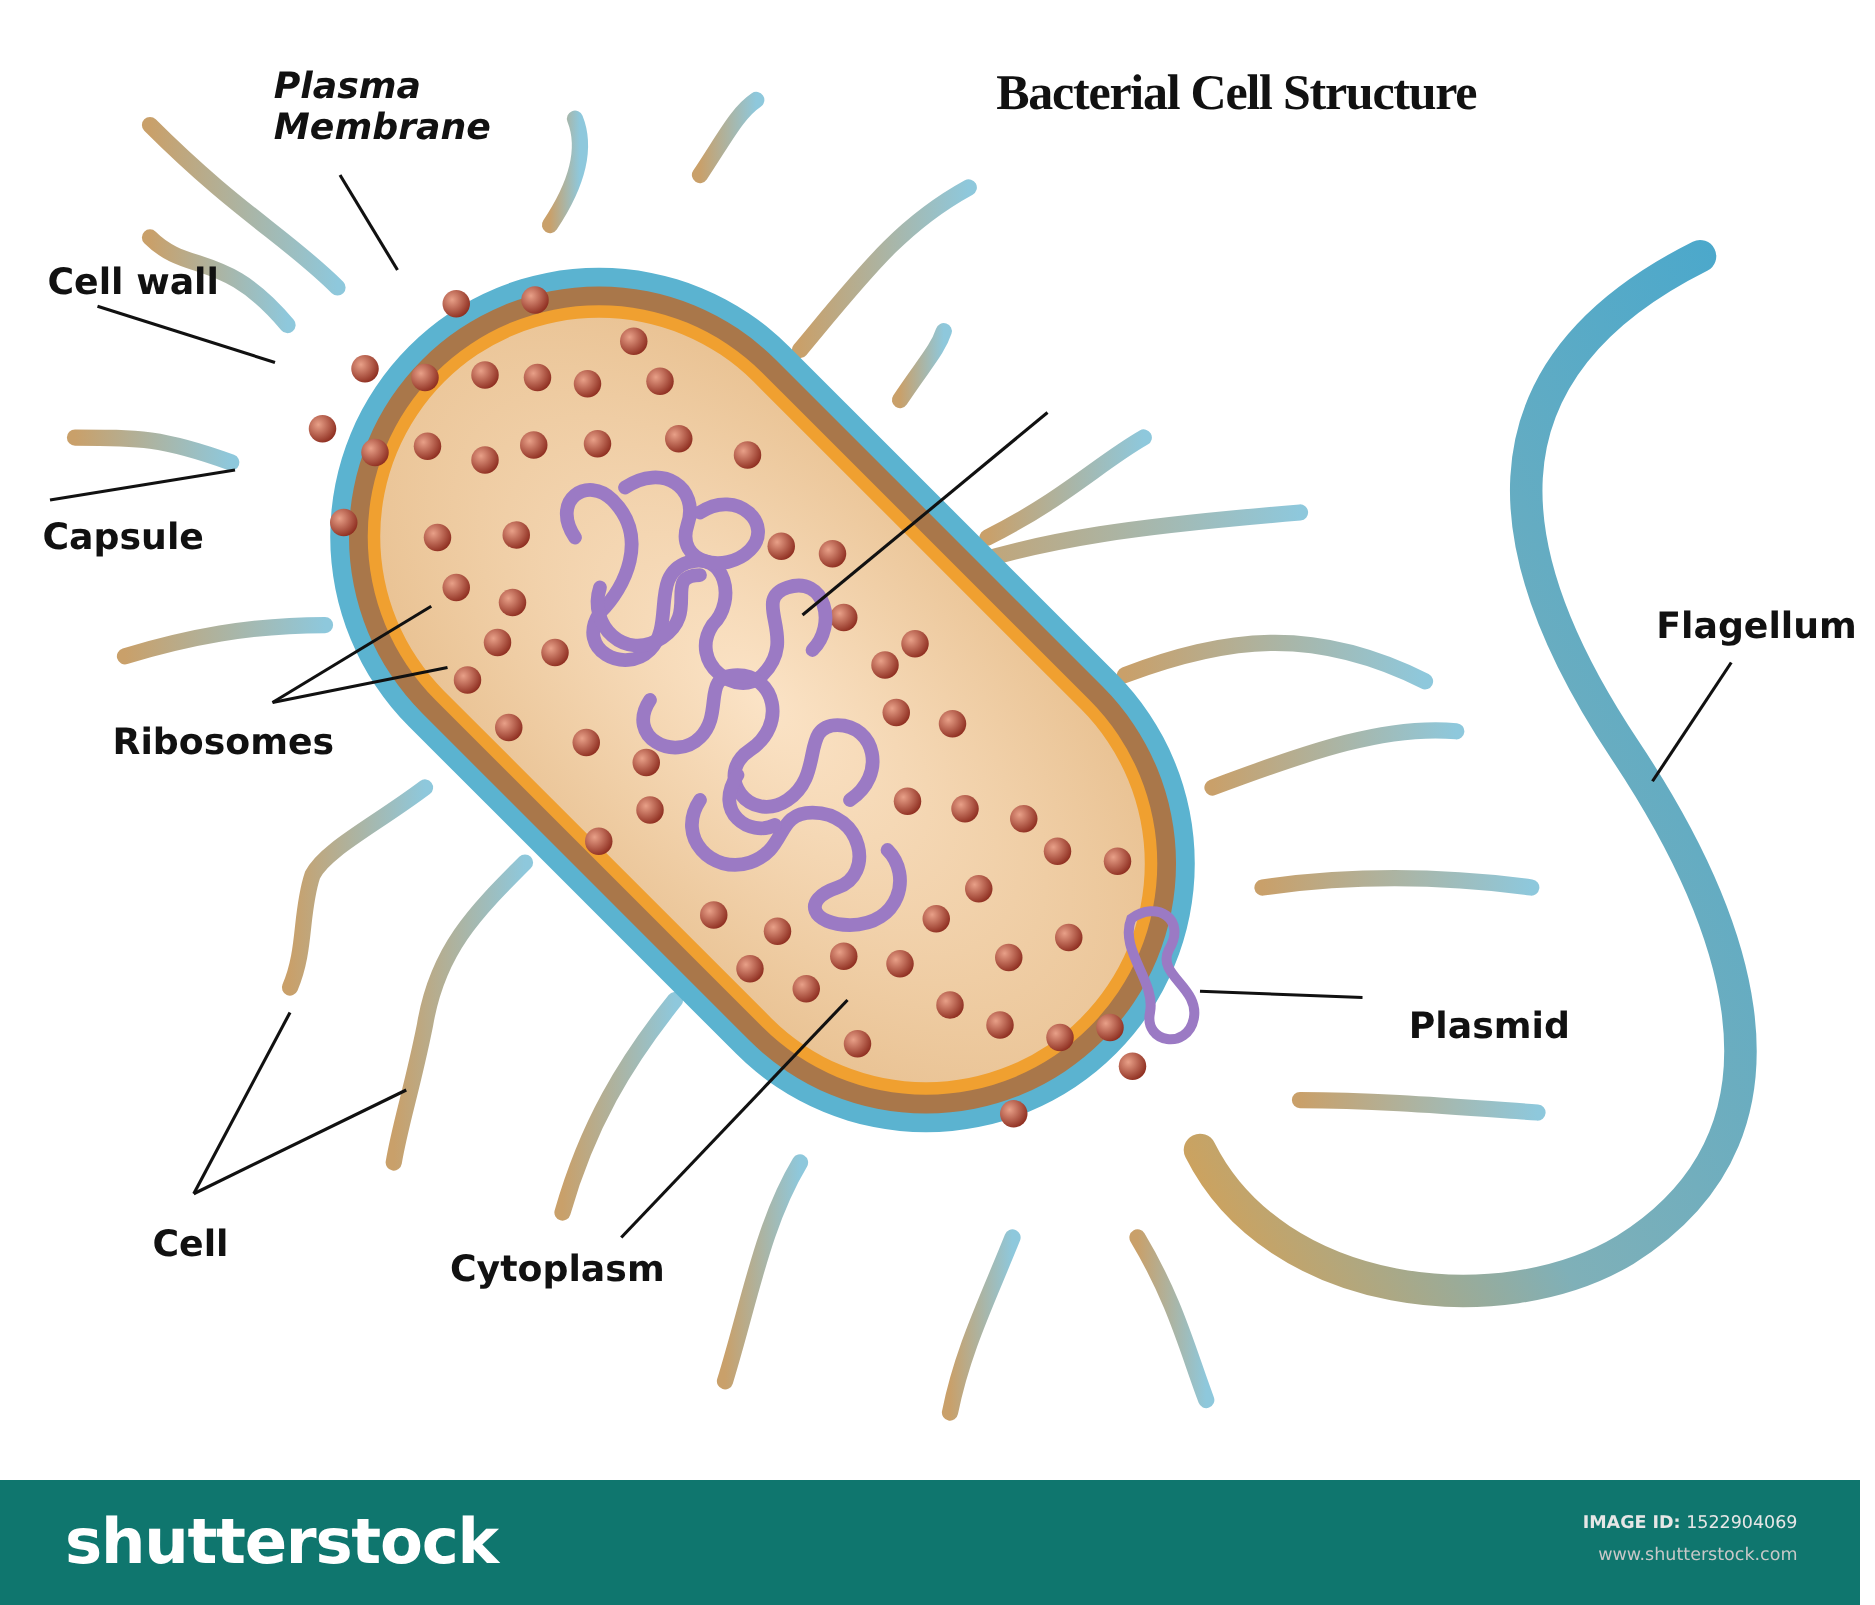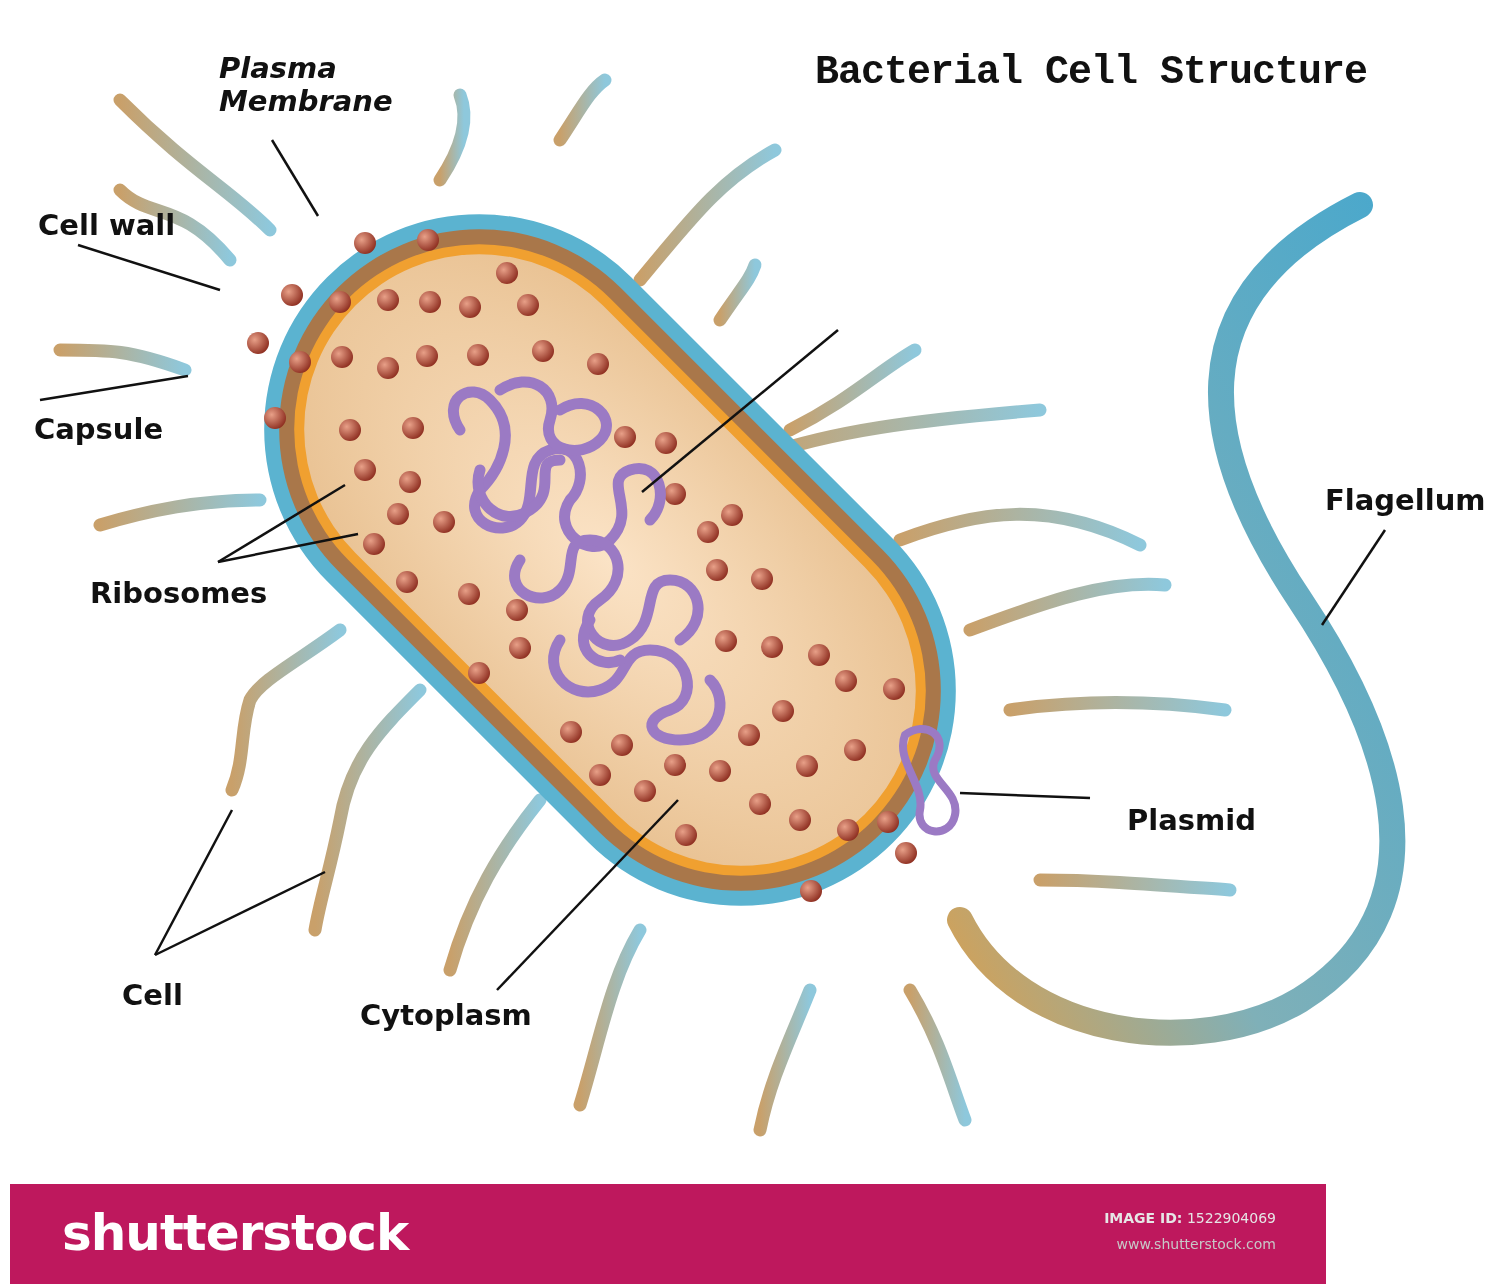--- a/index.html
+++ b/index.html
@@ -1,20 +1,20 @@
 <!DOCTYPE html>
 <html><head>
 <meta charset="utf-8">
 <style>
   html,body{margin:0;padding:0;background:#fff;}
   body{width:1500px;height:1284px;position:relative;overflow:hidden;font-family:"Liberation Sans",sans-serif;}
   #diagram{position:absolute;left:0;top:0;width:1500px;height:1184px;}
   .label{position:absolute;font-family:"DejaVu Sans",sans-serif;font-weight:bold;color:#111;font-size:29px;line-height:33px;white-space:nowrap;}
-  #title{position:absolute;left:815px;top:50px;font-family:Liberation Mono, monospace;font-weight:bold;font-size:40px;color:#111;letter-spacing:-1px;}
-  #footer{position:absolute;left:10px;top:1184px;width:1316px;height:100px;background:#be185d;}
+  #title{position:absolute;left:797px;top:50px;font-family:Liberation Serif, serif;font-weight:bold;font-size:40px;color:#111;letter-spacing:-1px;}
+  #footer{position:absolute;left:0;top:1184px;width:1488px;height:100px;background:#0f766e;}
   #logo{position:absolute;left:52px;top:20px;color:#fff;font-family:"DejaVu Sans",sans-serif;font-weight:bold;font-size:50px;letter-spacing:-1px;}
   #imgid{position:absolute;right:50px;top:26px;color:#e6e6e6;font-family:"DejaVu Sans",sans-serif;font-size:14px;text-align:center;}
   #imgid b{font-weight:bold;}
   #site{position:absolute;right:50px;top:52px;color:#c8c8c8;font-family:"DejaVu Sans",sans-serif;font-size:14px;}
 </style>
 </head>
 <body>
 
 <div id="diagram">
   <svg width="1500" height="1184" viewBox="0 0 1500 1184">

